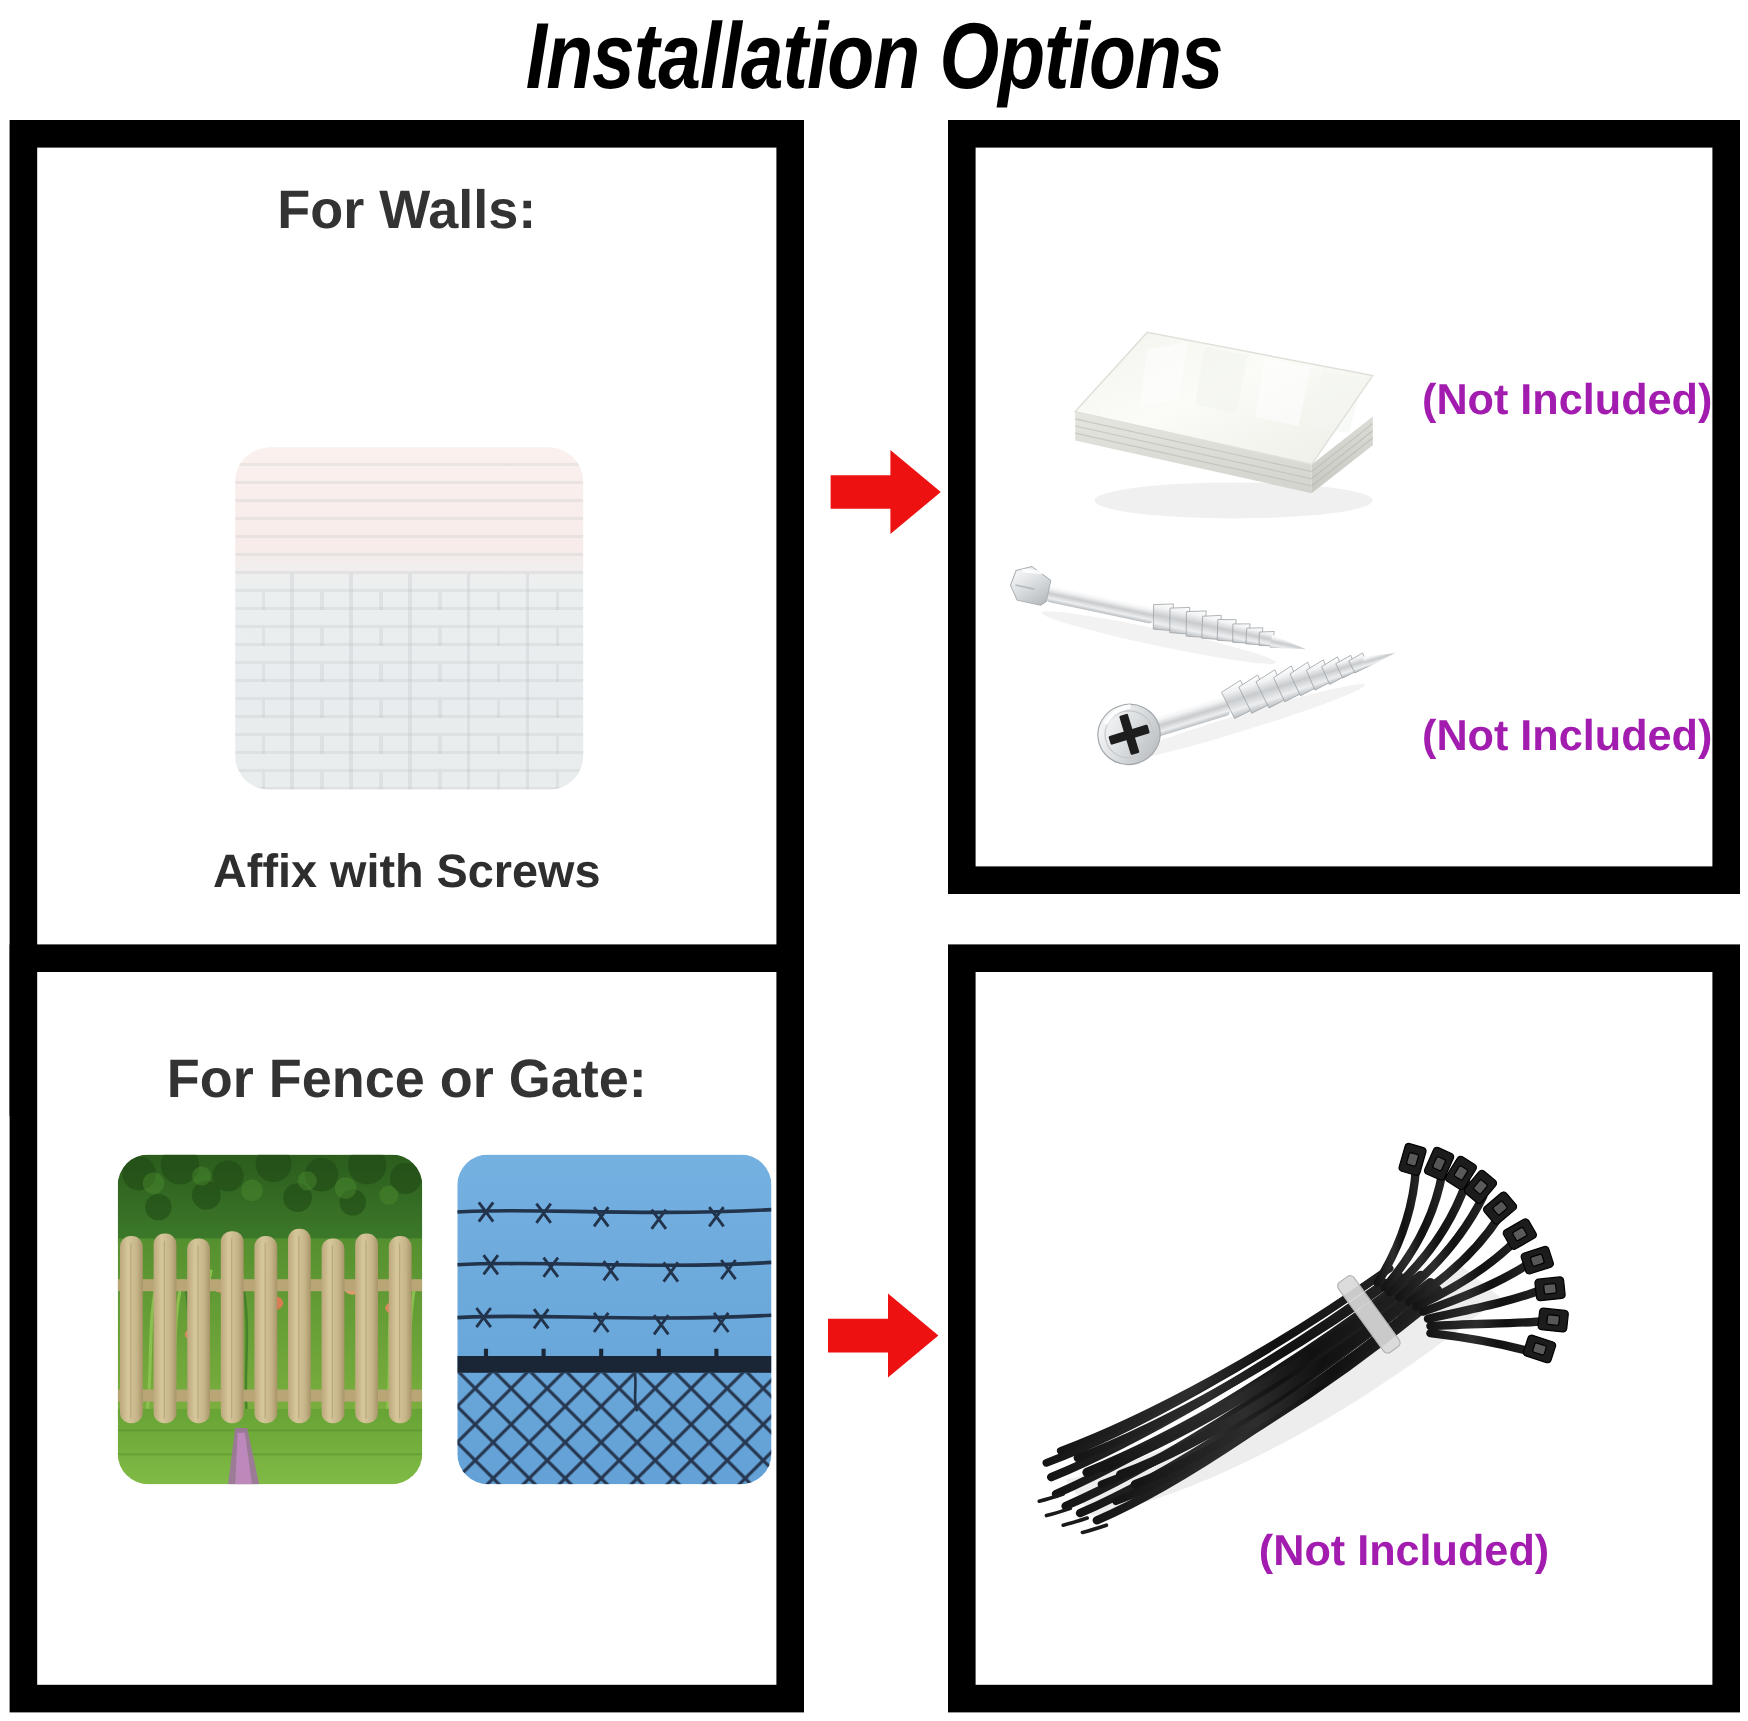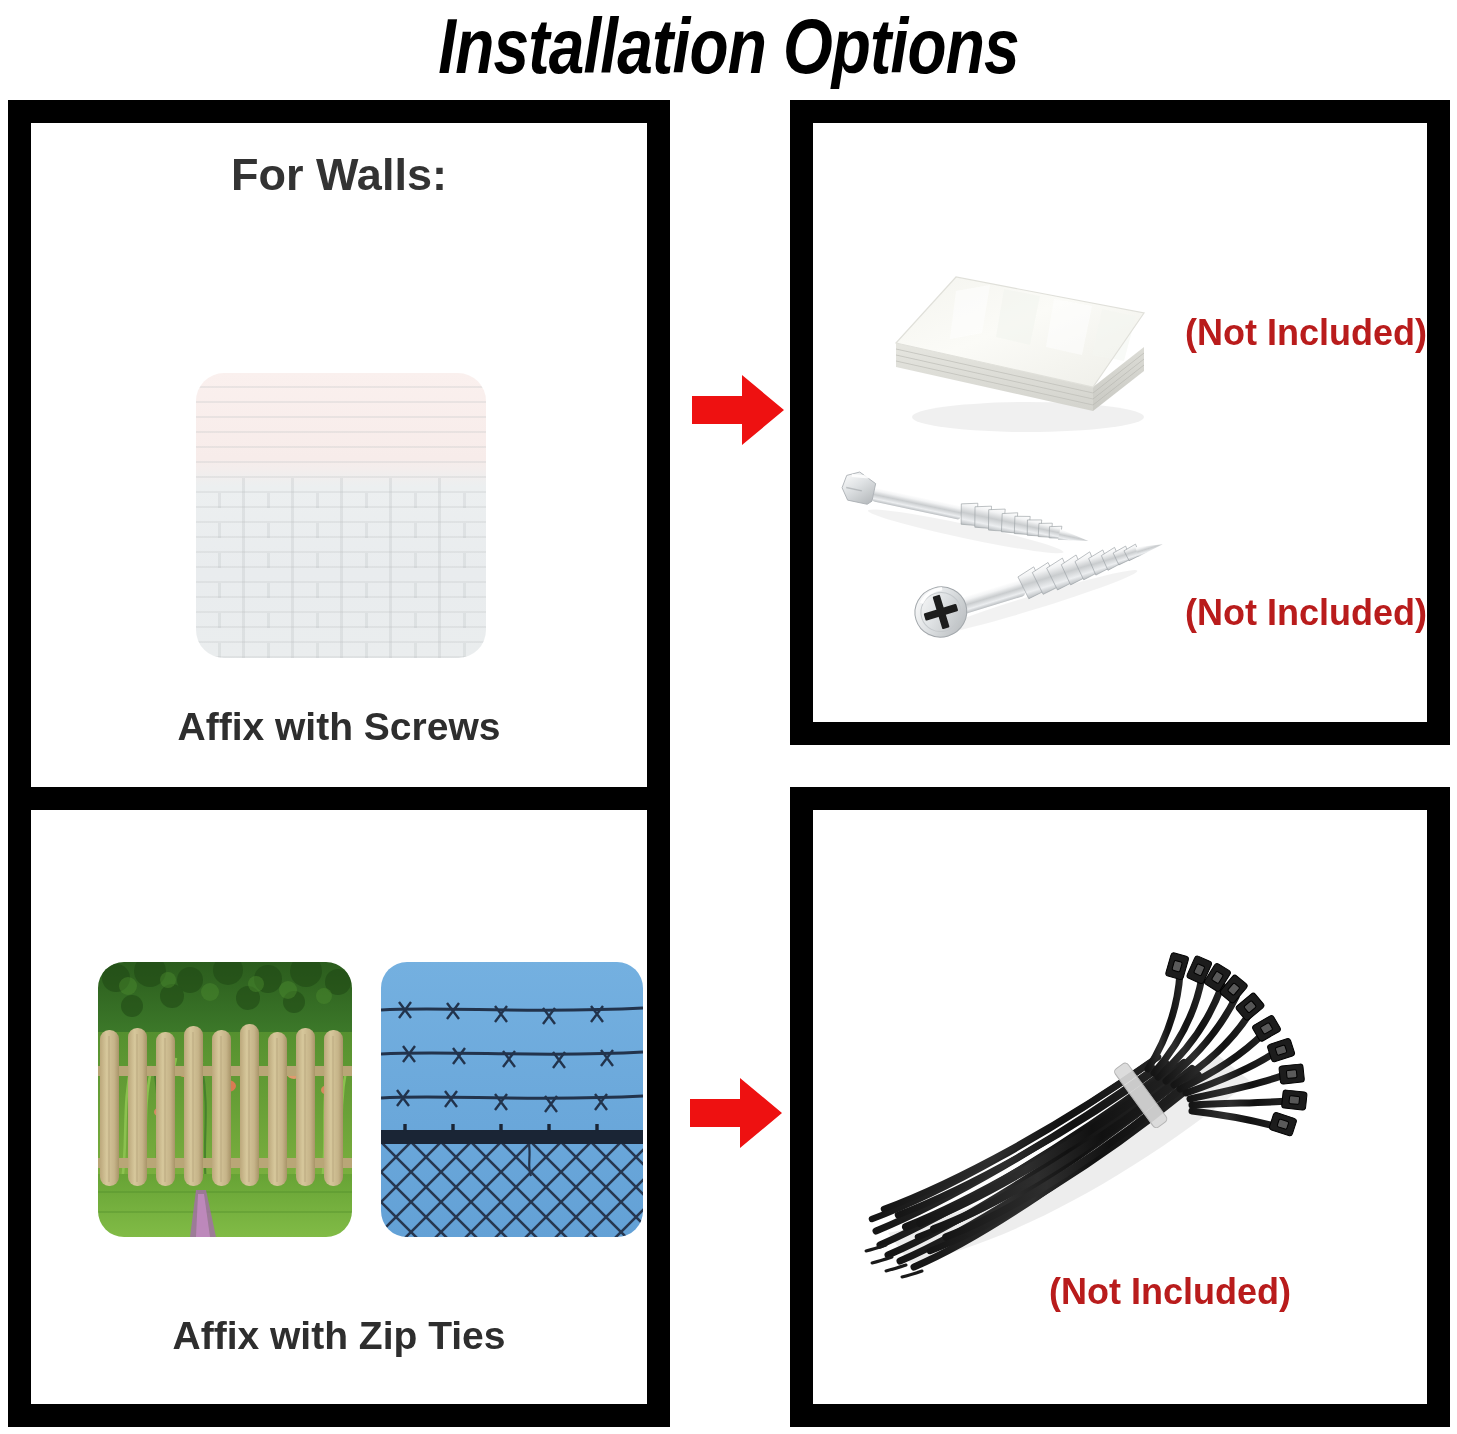--- a/index.html
+++ b/index.html
@@ -35,21 +35,21 @@
   .panel-heading{
     position:absolute;left:0;width:100%;text-align:center;
     font-size:45px;line-height:52px;font-weight:bold;color:#333333;
   }
   .panel-caption{
     position:absolute;left:0;width:100%;text-align:center;
     font-size:39px;line-height:52px;font-weight:bold;color:#2e2e2e;
   }
   .not-included{
     position:absolute;
-    font-size:36px;line-height:40px;font-weight:bold;color:#b91c1c;
+    font-size:36px;line-height:40px;font-weight:bold;color:#a21caf;
     white-space:nowrap;
   }
 
   
   .arrow{
     position:absolute;width:92px;height:74px;
   }
   .arrow svg{display:block;width:100%;height:100%;}
 
   
@@ -259,20 +259,21 @@
       </svg>
     </div>
 
     <div class="not-included" style="left:372px;top:470px;">(Not Included)</div>
   </div>
 </div>
 
 <div class="panel" id="panel-fence">
   <div class="inner">
 
+    <div class="panel-heading" style="top:63px;">For Fence or Gate:</div>
 
     <div class="photo" id="photo-wood" style="left:67px;top:152px;">
       <svg viewBox="0 0 254 275" preserveAspectRatio="none" xmlns="http://www.w3.org/2000/svg" aria-hidden="true">
         <defs>
           <linearGradient id="hedge" x1="0" y1="0" x2="0" y2="1">
             <stop offset="0" stop-color="#2b5c1d"></stop>
             <stop offset="1" stop-color="#3d7a2a"></stop>
           </linearGradient>
           <linearGradient id="grassBg" x1="0" y1="0" x2="0" y2="1">
             <stop offset="0" stop-color="#55902f"></stop>
@@ -431,21 +432,20 @@
           <path d="M168 162 V170"></path>
             <path d="M216 162 V170"></path>
         </g>
 
         <path d="M148 182 C150 196 146 204 150 214" stroke="#22334c" stroke-width="2.2" fill="none"></path>
 
         <rect x="0" y="182" width="262" height="93" fill="url(#mesh)"></rect>
       </svg>
     </div>
 
-    <div class="panel-caption" style="top:500px;">Affix with Zip Ties</div>
   </div>
 </div>
 
 <div class="arrow" style="left:690px;top:1076px;">
   <svg viewBox="0 0 92 74" xmlns="http://www.w3.org/2000/svg" aria-hidden="true">
     <polygon points="0,23 50,23 50,2 92,37 50,72 50,51 0,51" fill="#ee1111"></polygon>
   </svg>
 </div>
 
 <div class="panel" id="panel-zipties">

